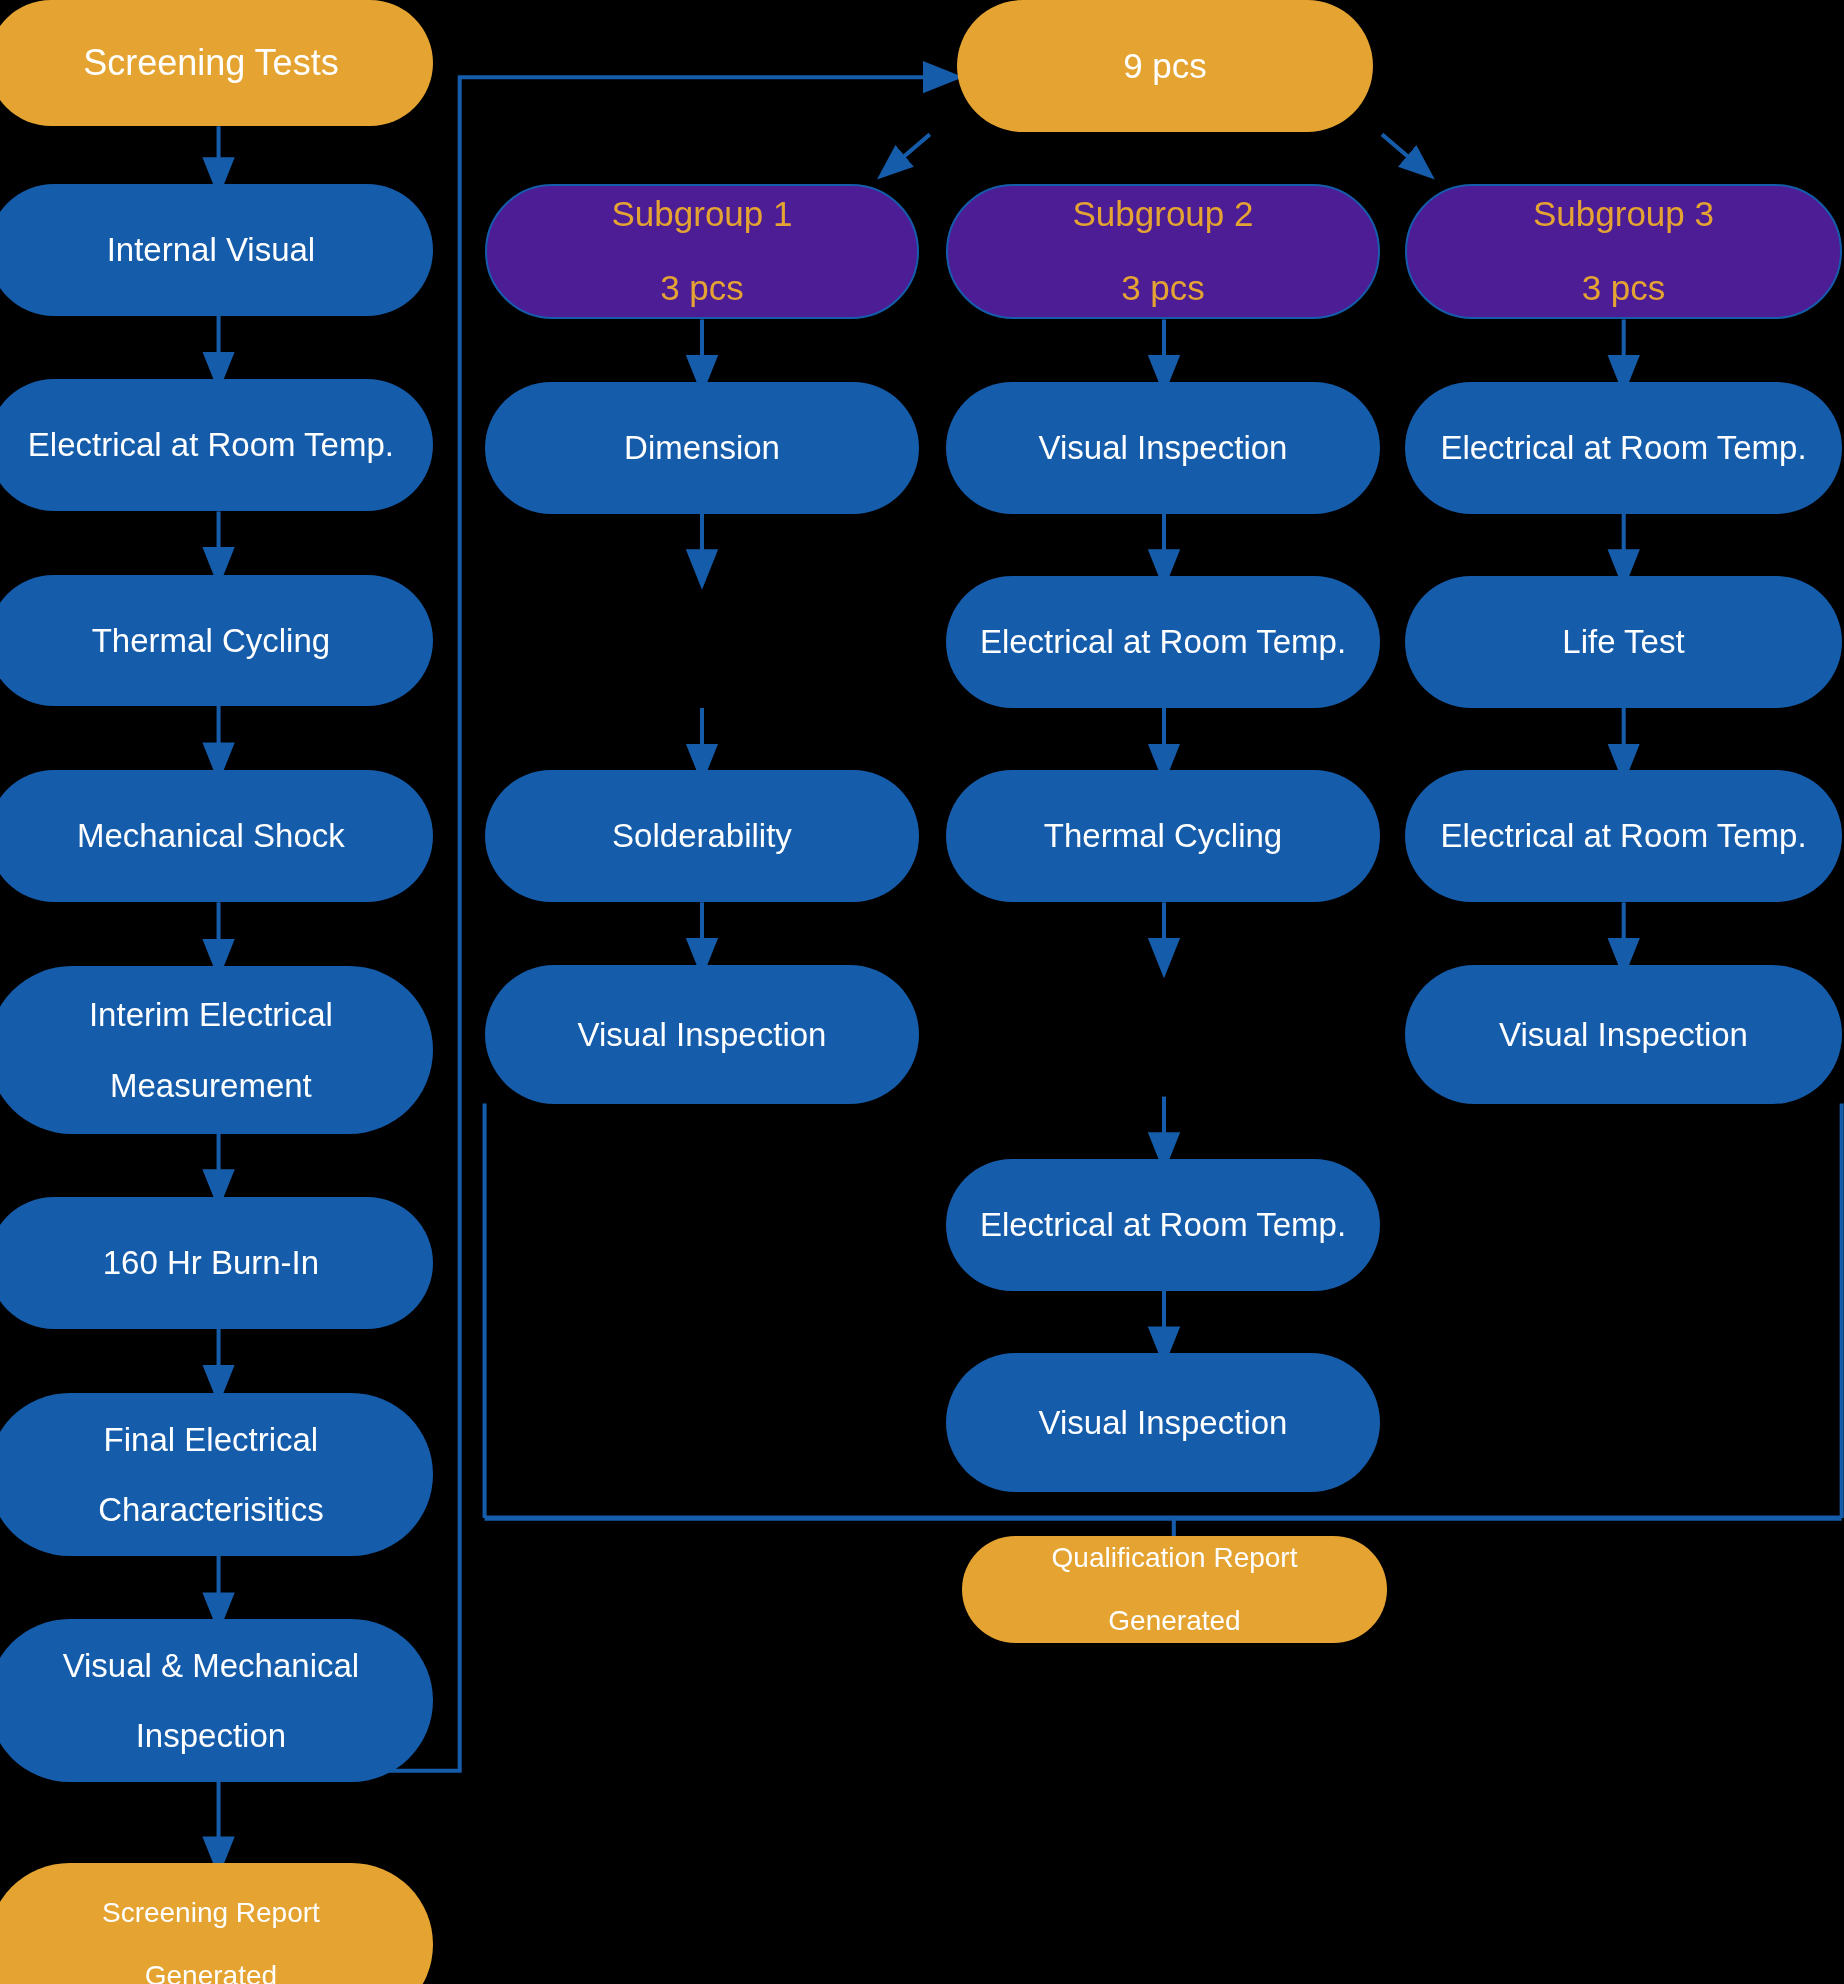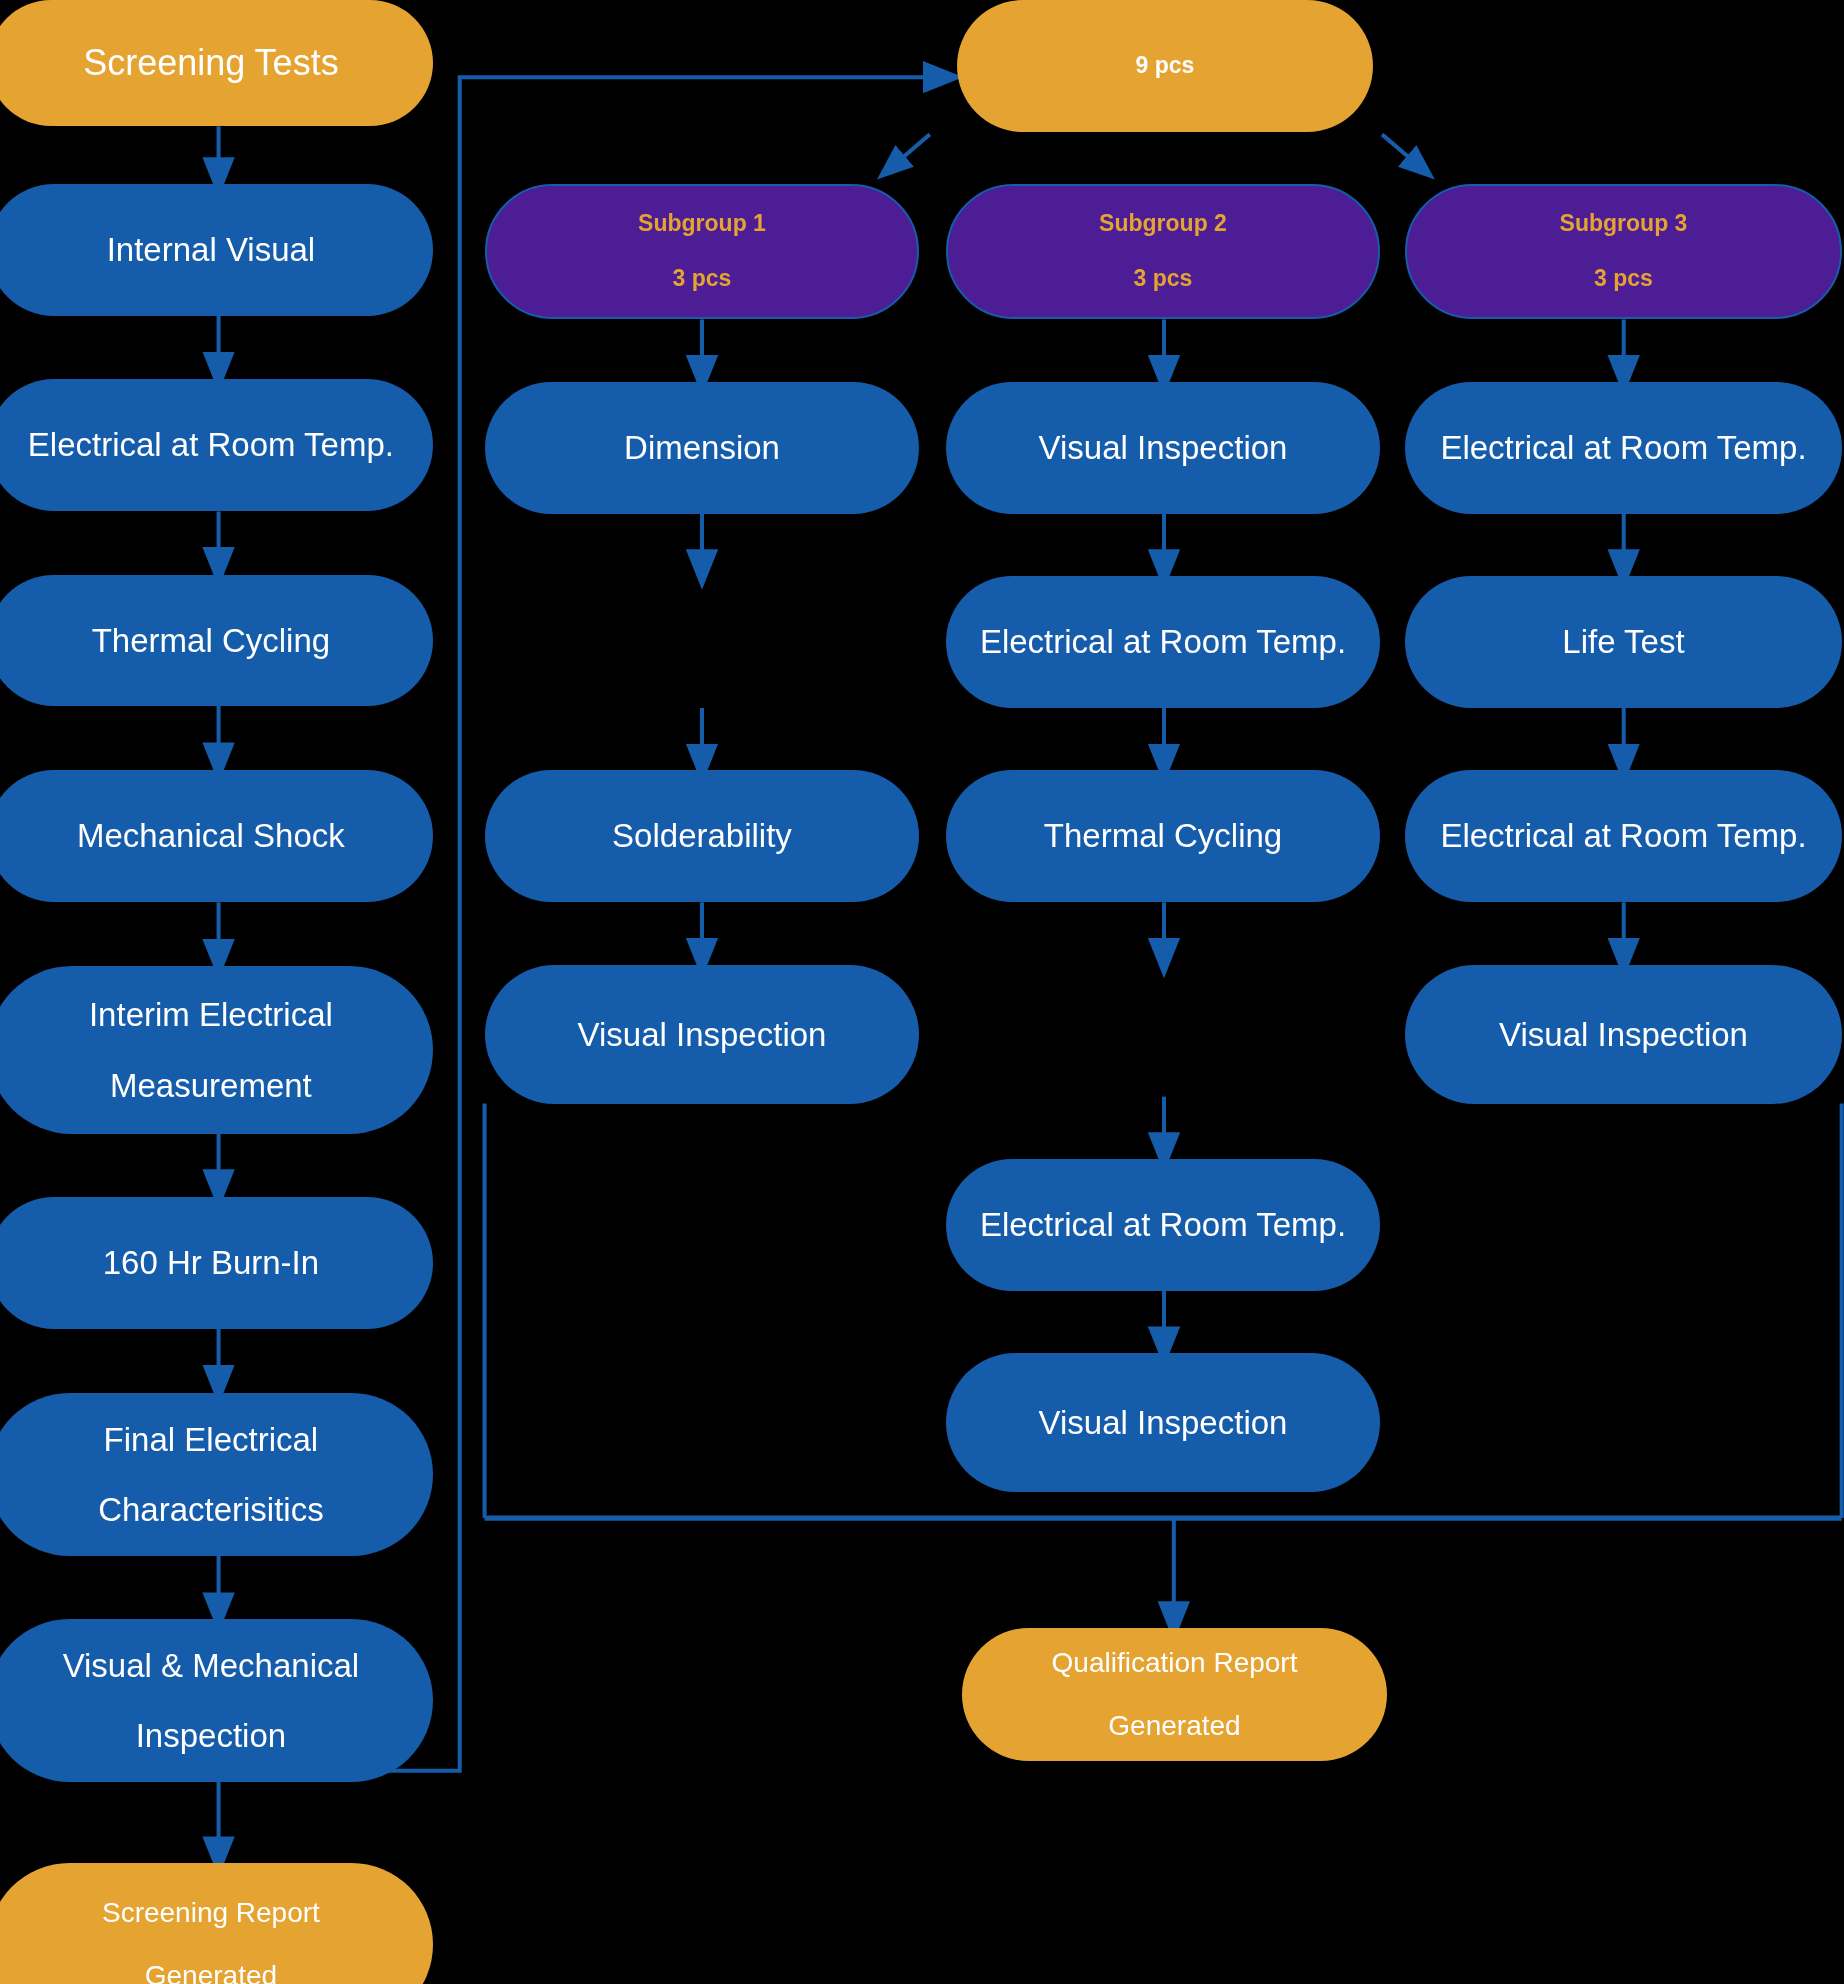--- a/index.html
+++ b/index.html
@@ -43,21 +43,21 @@
     color: #FFFFFF;
   }
   .node.white {
     background: #4c1d95;
     color: #E5A432;
     border: 2.9px solid #155CAB;
   }
   .node .ln { display: block; white-space: nowrap; }
   .node .ln + .ln { margin-top: 19.7px; }
   .fs-title   { font-size: 36px; font-weight: 300; }
-  .fs-sub     { font-size: 23px; font-weight: 700; }
+  .fs-sub     { font-size: 35px; font-weight: 400; }
   .fs-step    { font-size: 33px; font-weight: 400; }
   .fs-report  { font-size: 28px; font-weight: 300; }
 </style>
 </head>
 <body>
 
 <div id="canvas">
 
   <svg id="edges" viewBox="0 0 3189 3432" width="1844" height="1985">
     <defs>
@@ -207,19 +207,19 @@
   <div class="node blue" style="left:1405px; top:576px; width:437px; height:132px;">
     <span class="ln fs-step">Life Test</span>
   </div>
   <div class="node blue" style="left:1405px; top:770px; width:437px; height:132px;">
     <span class="ln fs-step">Electrical at Room Temp.</span>
   </div>
   <div class="node blue" style="left:1405px; top:965px; width:437px; height:139px;">
     <span class="ln fs-step">Visual Inspection</span>
   </div>
 
-  <div class="node orange" style="left:962px; top:1628px; width:425px; height:133px;">
+  <div class="node orange" style="left:962px; top:1536px; width:425px; height:107px;">
     <span class="ln fs-report">Qualification Report</span>
     <span class="ln fs-report">Generated</span>
   </div>
 
 </div>
 
 
 </body></html>

